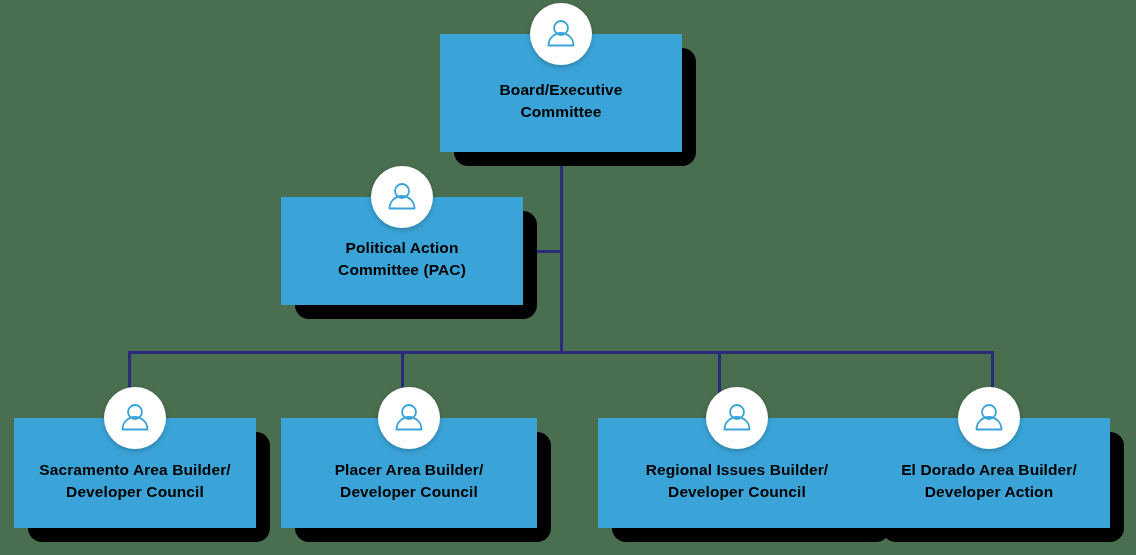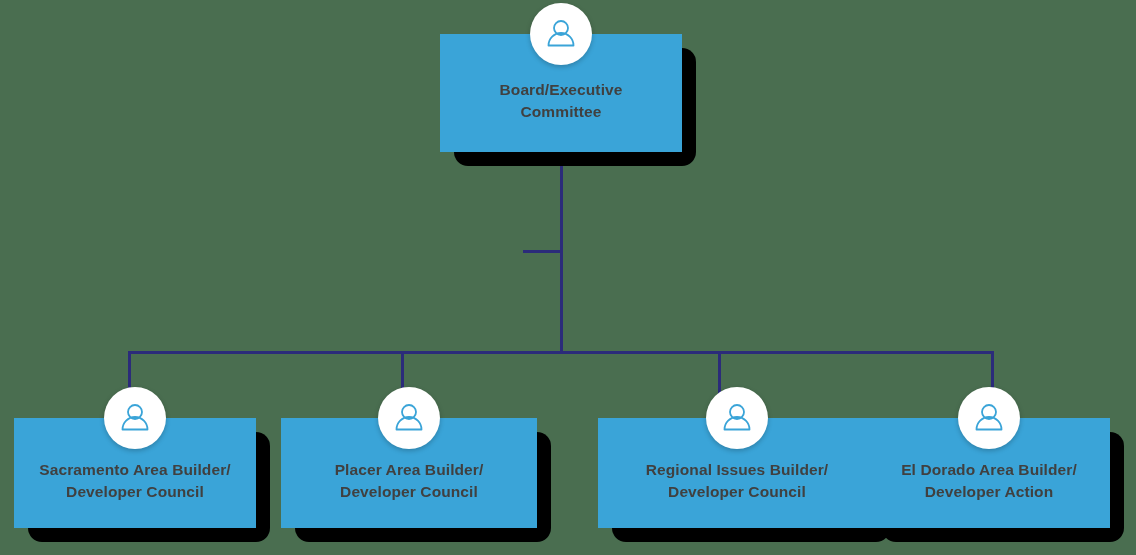--- a/index.html
+++ b/index.html
@@ -47,21 +47,21 @@
     width: 100%;
     height: 100%;
     background: #3aa4d8;
     box-sizing: border-box;
     display: flex;
     align-items: center;
     justify-content: center;
     padding: 26px 12px 10px 12px;
   }
   .node-label {
-    color: #404040;
+    color: #000000;
     font-weight: bold;
     font-size: 15.5px;
     line-height: 22px;
     text-align: center;
     white-space: pre-line;
     letter-spacing: 0.1px;
   }
 
   
   .avatar {
@@ -112,20 +112,33 @@
 Committee</div>
     </div>
     <div class="avatar">
       <svg width="38" height="38" viewBox="0 0 38 38" aria-hidden="true">
         <circle cx="19" cy="13" r="7" fill="none" stroke="#3aa4d8" stroke-width="1.8"></circle>
         <path d="M6.5 30.5 a12.5 12.5 0 0 1 25 0 z" fill="none" stroke="#3aa4d8" stroke-width="1.8" stroke-linejoin="round"></path>
       </svg>
     </div>
   </div>
 
+  <div class="node" id="node-pac">
+    <div class="node-shadow"></div>
+    <div class="node-box">
+      <div class="node-label">Political Action
+Committee (PAC)</div>
+    </div>
+    <div class="avatar">
+      <svg width="38" height="38" viewBox="0 0 38 38" aria-hidden="true">
+        <circle cx="19" cy="13" r="7" fill="none" stroke="#3aa4d8" stroke-width="1.8"></circle>
+        <path d="M6.5 30.5 a12.5 12.5 0 0 1 25 0 z" fill="none" stroke="#3aa4d8" stroke-width="1.8" stroke-linejoin="round"></path>
+      </svg>
+    </div>
+  </div>
 
   <div class="node" id="node-sacramento">
     <div class="node-shadow"></div>
     <div class="node-box">
       <div class="node-label">Sacramento Area Builder/
 Developer Council</div>
     </div>
     <div class="avatar">
       <svg width="38" height="38" viewBox="0 0 38 38" aria-hidden="true">
         <circle cx="19" cy="13" r="7" fill="none" stroke="#3aa4d8" stroke-width="1.8"></circle>

